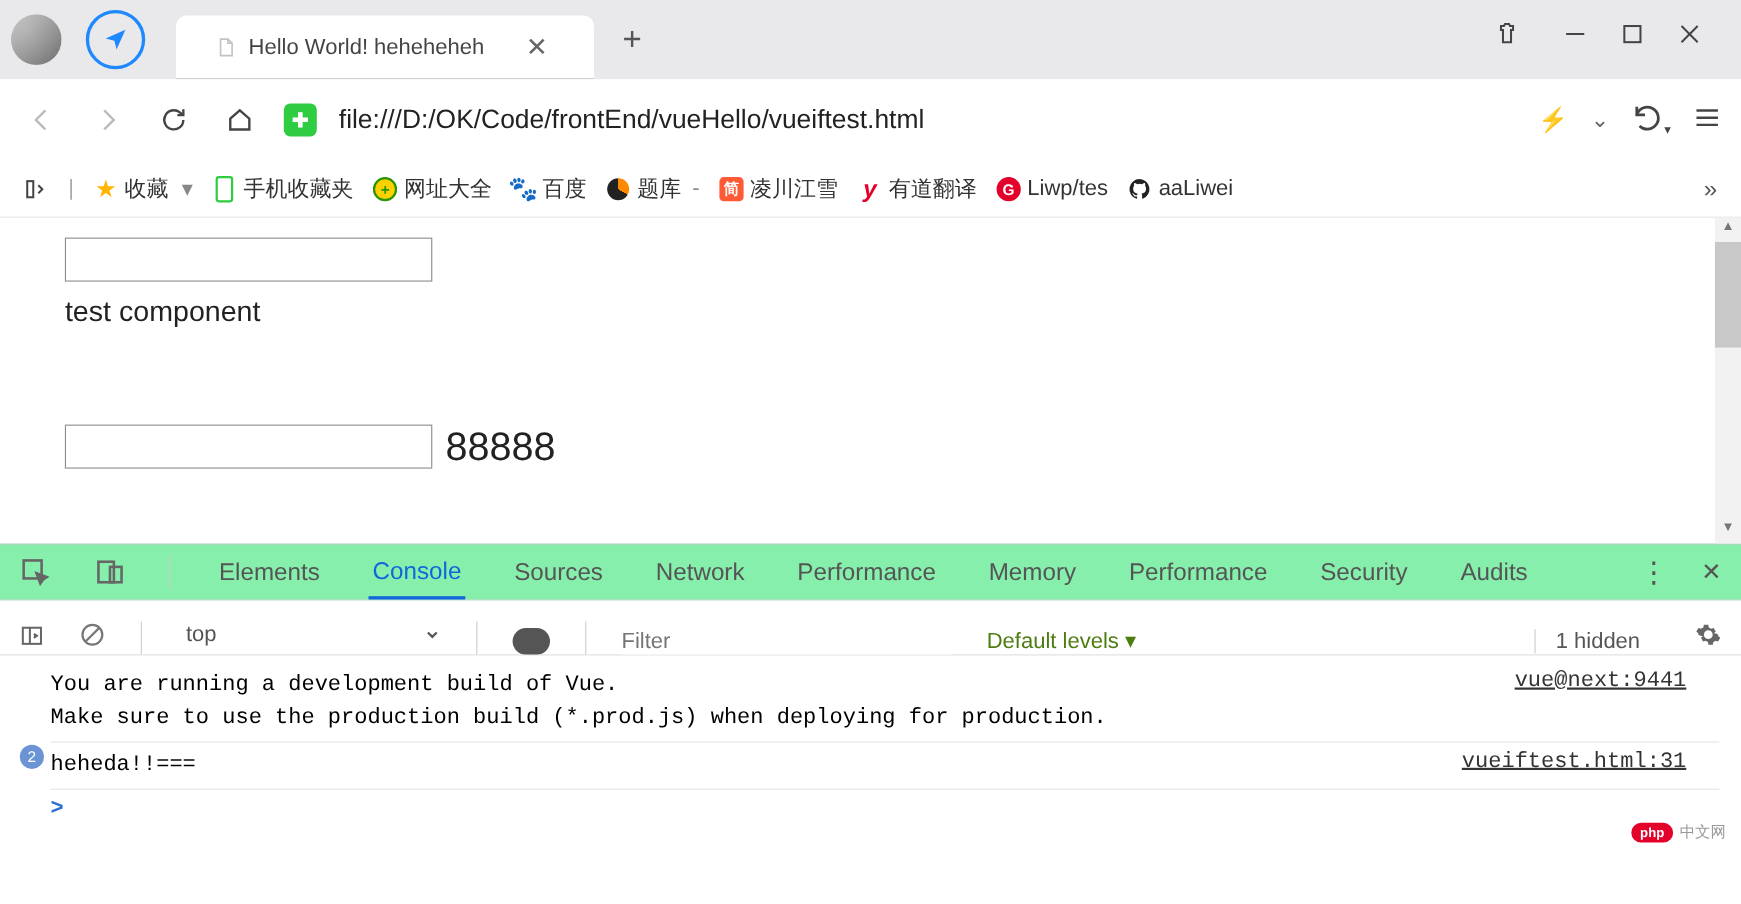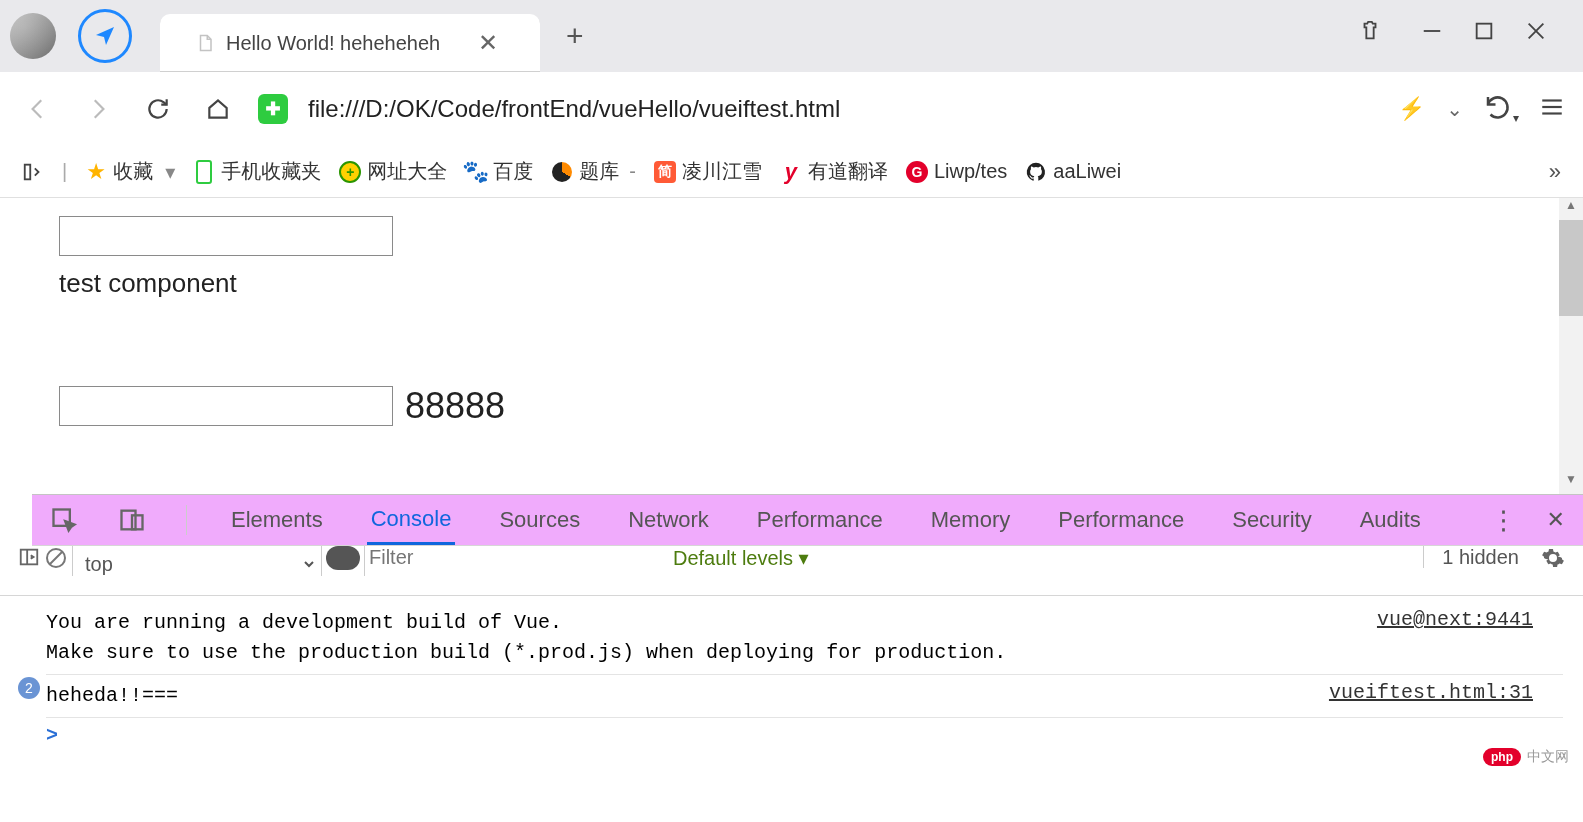--- a/index.html
+++ b/index.html
@@ -48,27 +48,27 @@
   .scrollbar .thumb { width: 100%; height: 96px; background: #c8c8c8; }
   .scrollbar .arrow { position:absolute; left:0; width:24px; height:22px; text-align:center; color:#777; font-size:12px; }
   .scrollbar .arrow.up { top:0; }
   .scrollbar .arrow.dn { bottom:0; }
   .page-inner { padding: 18px; font-size: 26px; color: #222; margin-left: 41px; }
   .inp { width: 334px; height: 40px; border: 1.5px solid #8a8a8a; background: #fff; display: block; margin-bottom: 12px; }
   .row2 { display: flex; align-items: center; gap: 12px; margin-top: 86px; }
   .row2 .inp { margin-bottom: 0; }
   .txt88 { font-size: 36px; }
 
-  .devtabs { height: 52px; border-top: 1px solid #c4c4c4; border-bottom: 1px solid #d6d6d6; display: flex; align-items: center; padding: 0 18px; gap: 40px; font-size: 22px; color: #555; background: #f0abfc; margin-left: 32px; }
+  .devtabs { height: 52px; border-top: 1px solid #c4c4c4; border-bottom: 1px solid #d6d6d6; display: flex; align-items: center; padding: 0 18px; gap: 40px; font-size: 22px; color: #555; background: #86efac; }
   .devtabs .dicon { width: 28px; height: 28px; display: flex; align-items: center; justify-content: center; }
   .devtabs .dtab { padding: 0 4px; height: 100%; display:flex; align-items:center; }
   .devtabs .dtab.active { color: #1166dd; border-bottom: 3px solid #1166dd; }
   .devtabs .right { margin-left: auto; display: flex; align-items: center; gap: 30px; }
 
-  .contoolbar { height: 50px; border-bottom: 1px solid #d6d6d6; display: flex; align-items: flex-start; padding: 0 18px; gap: 4px; font-size: 20px; color: #555; background: #fff; }
+  .contoolbar { height: 50px; border-bottom: 1px solid #d6d6d6; display: flex; align-items: flex-end; padding: 0 18px; gap: 32px; font-size: 20px; color: #555; background: #fff; }
   .contoolbar .sel { border: none; background: transparent; font-size: 20px; color: #555; padding: 6px 4px; min-width: 240px; }
   .contoolbar .eye { width: 34px; height: 24px; border-radius: 12px; background: #555; display: inline-block; }
   .contoolbar input.filter { flex: 0 0 300px; border: none; font-size: 20px; color: #888; outline: none; }
   .contoolbar .levels { color: #4d7c0f; }
   .contoolbar .hidden { margin-left: auto; color: #555; }
   .contoolbar .gear { margin-left: 18px; color: #555; }
   .vsep { width:1px; height:30px; background:#ccc; }
 
   .console { font-family: Consolas, "Courier New", monospace; font-size: 20px; padding: 12px 20px 4px 46px; background: #fff; position: relative; }
   .console .line { white-space: pre; line-height: 1.5; }

